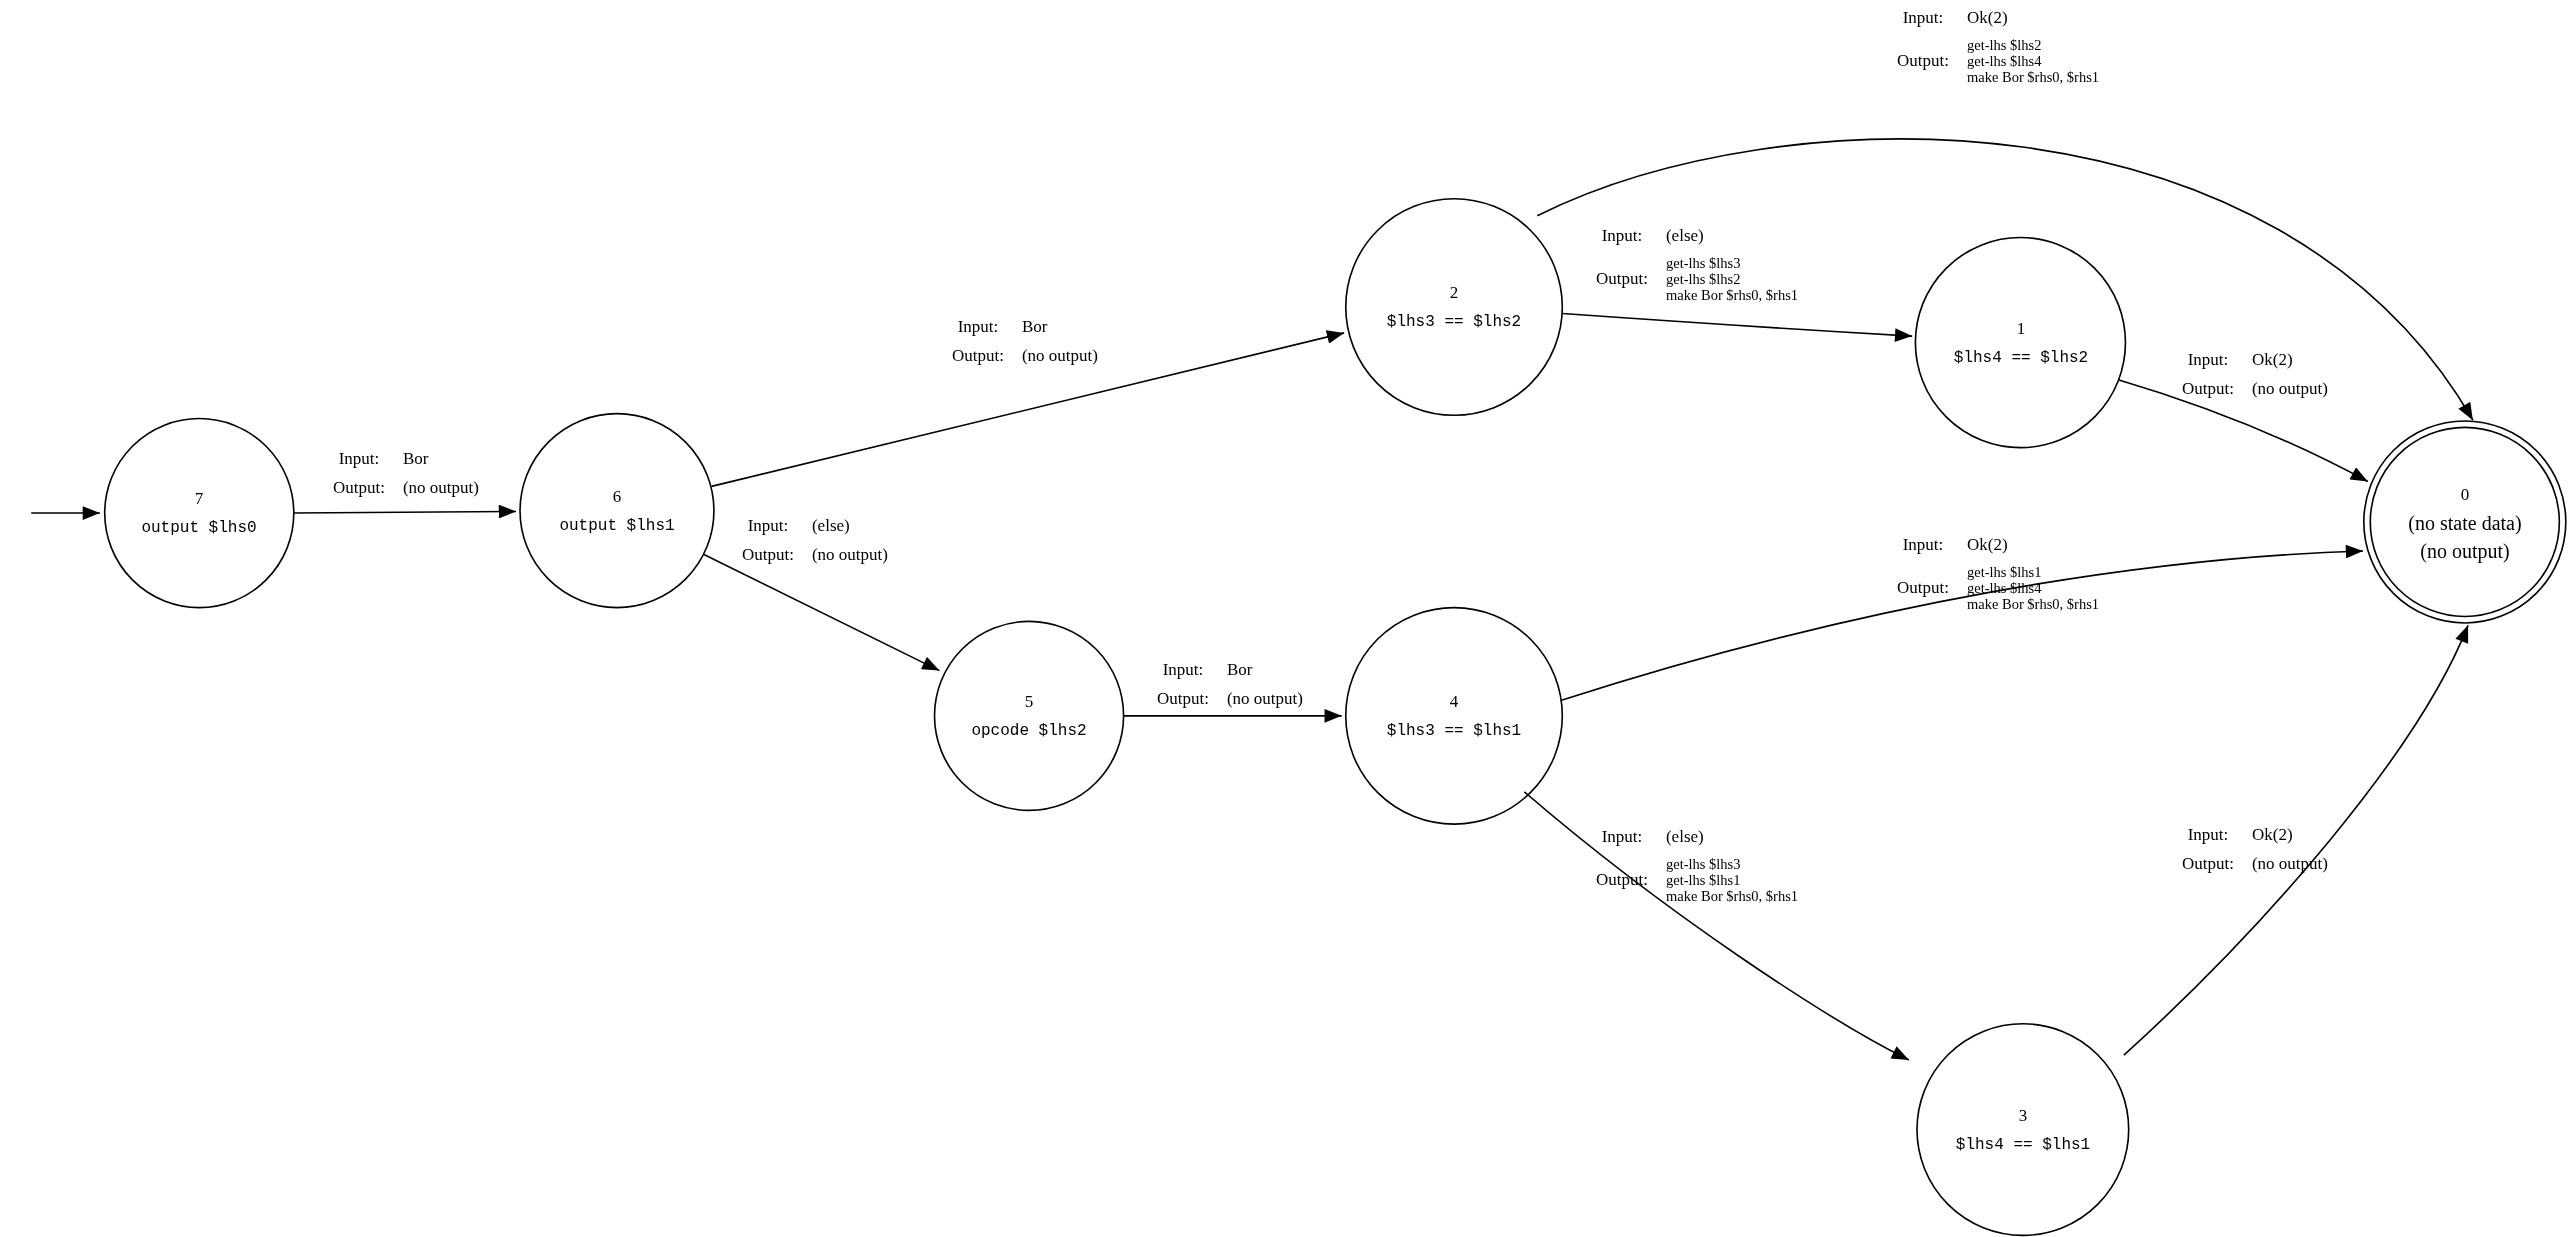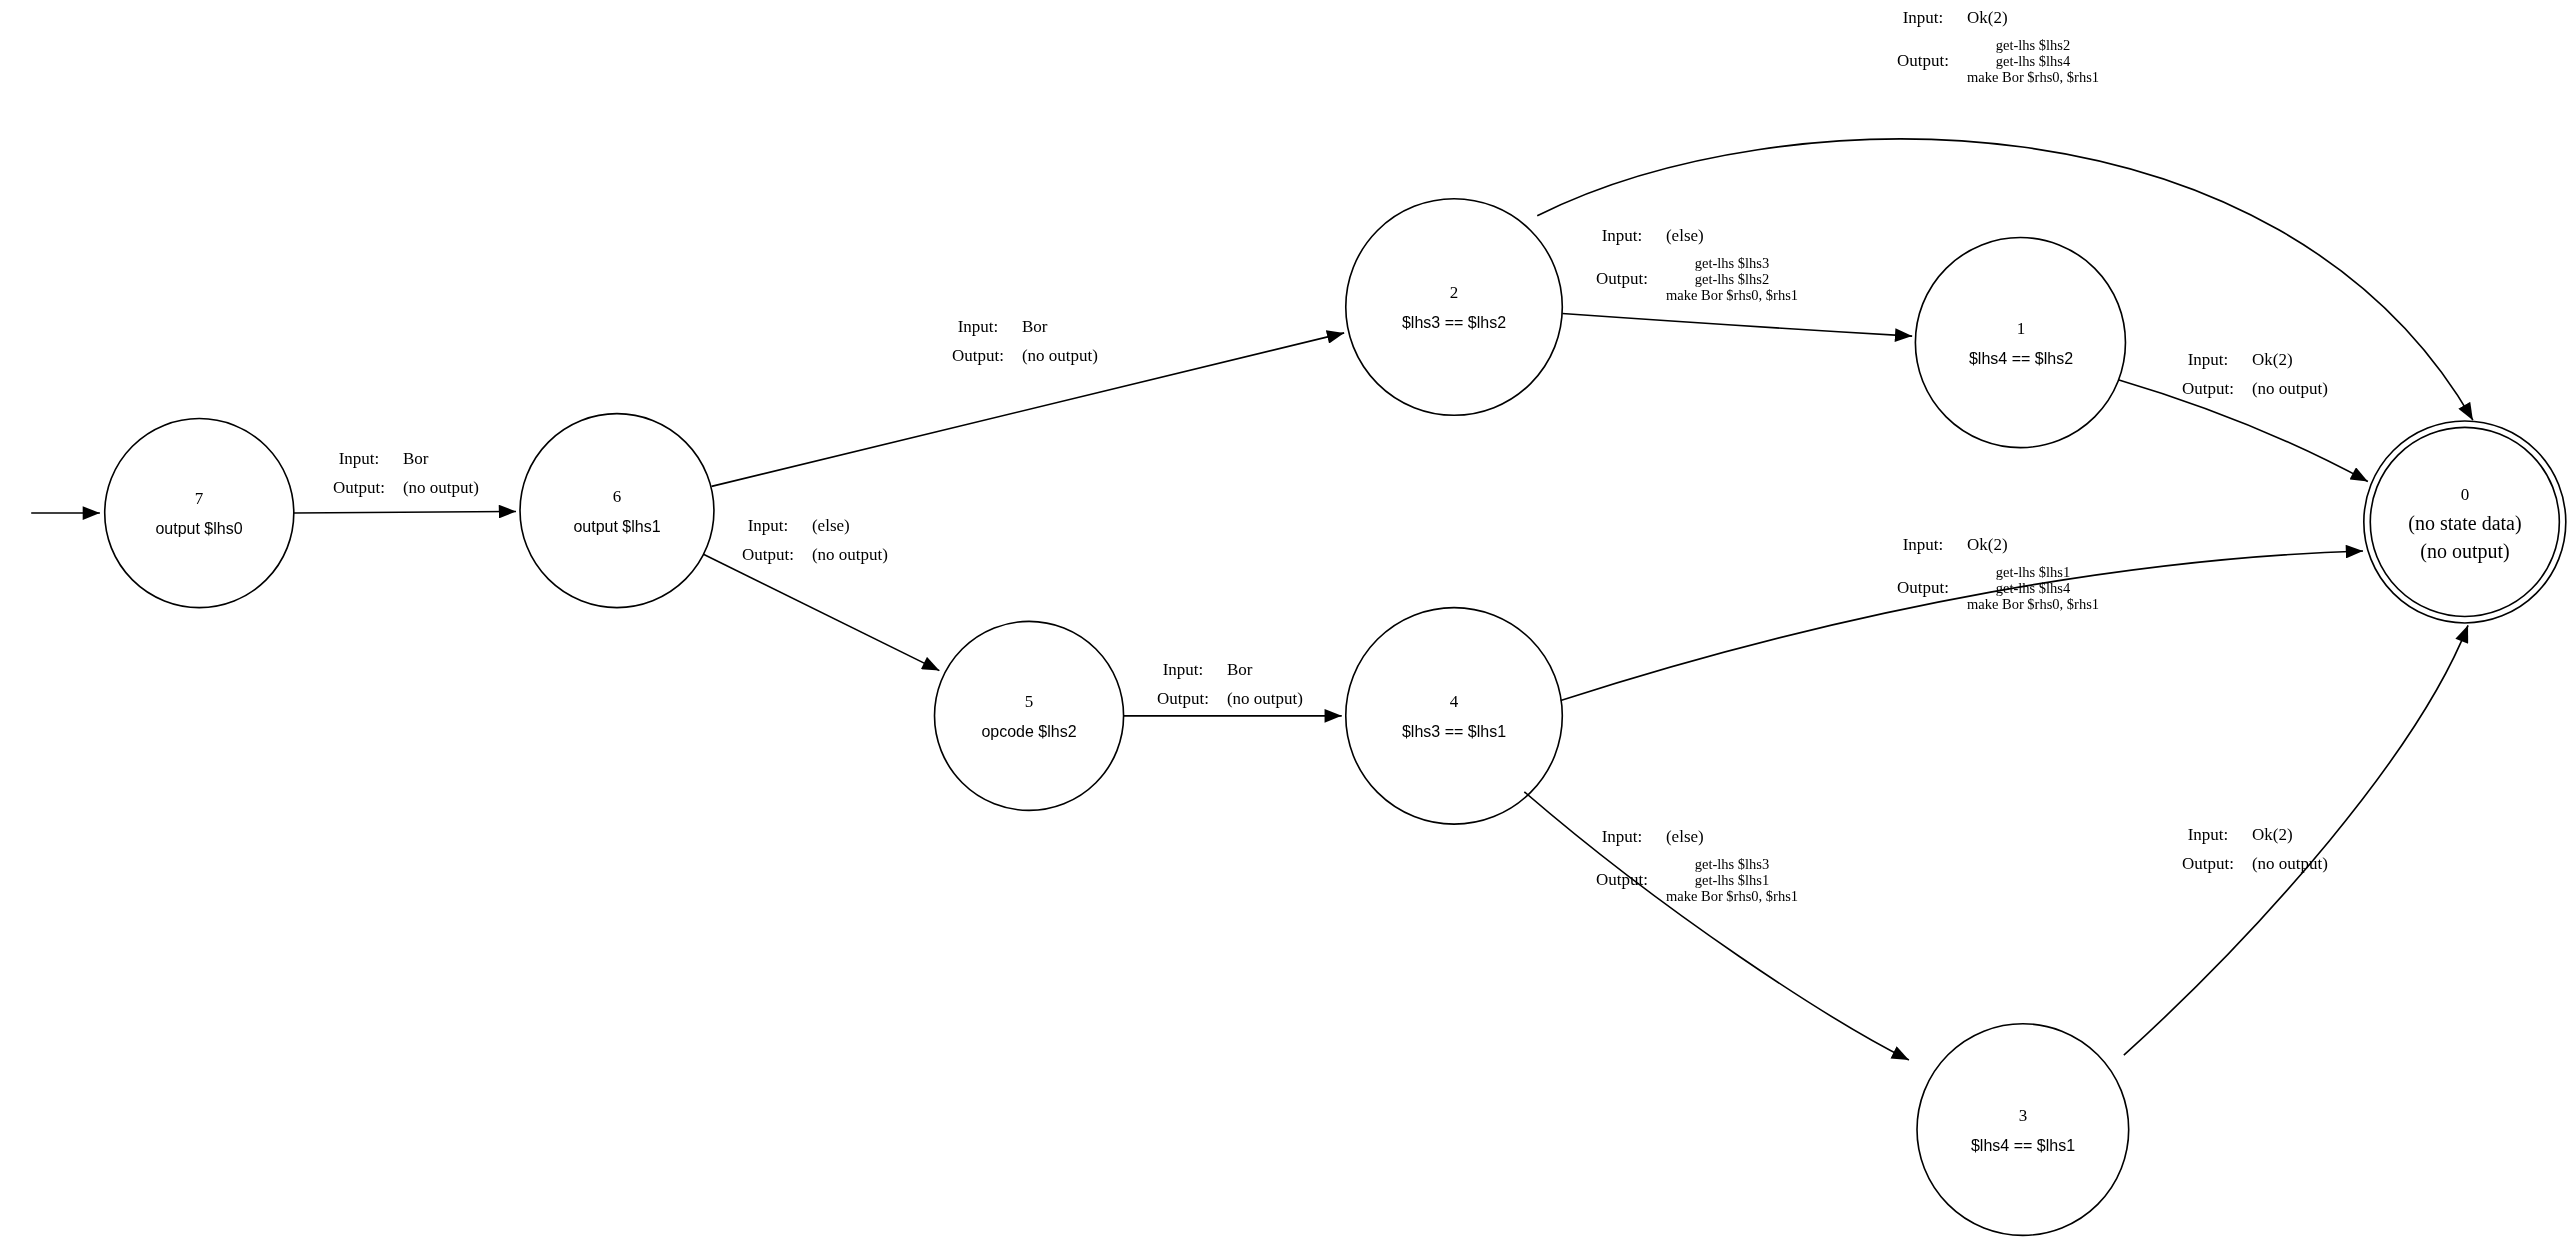--- a/index.html
+++ b/index.html
@@ -26,21 +26,21 @@
     transform: translate(-50%, -50%);
     text-align: center;
     white-space: nowrap;
     font-size: 17px;
     line-height: 31px;
   }
   .node-label .num {
     font-size: 17px;
   }
   .node-label .sub {
-    font-family: Liberation Sans, sans-serif;
+    font-family: Liberation Mono, monospace;
     font-size: 16px;
     line-height: 29px;
   }
   .node-label .sub-serif {
     font-size: 20px;
     line-height: 27.5px;
   }
   .edge-label {
     position: absolute;
     display: grid;
@@ -50,21 +50,20 @@
     align-items: center;
     white-space: nowrap;
     font-size: 17px;
     line-height: 19.4px;
   }
   .edge-label .key {
     text-align: center;
   }
   .edge-label .val {
     justify-self: start;
-    text-align: center;
   }
   .edge-label .code {
     font-family: Liberation Serif, serif;
     font-size: 14.5px;
     line-height: 16px;
   }
   .edge-label .code .line {
     display: block;
   }
 </style>

